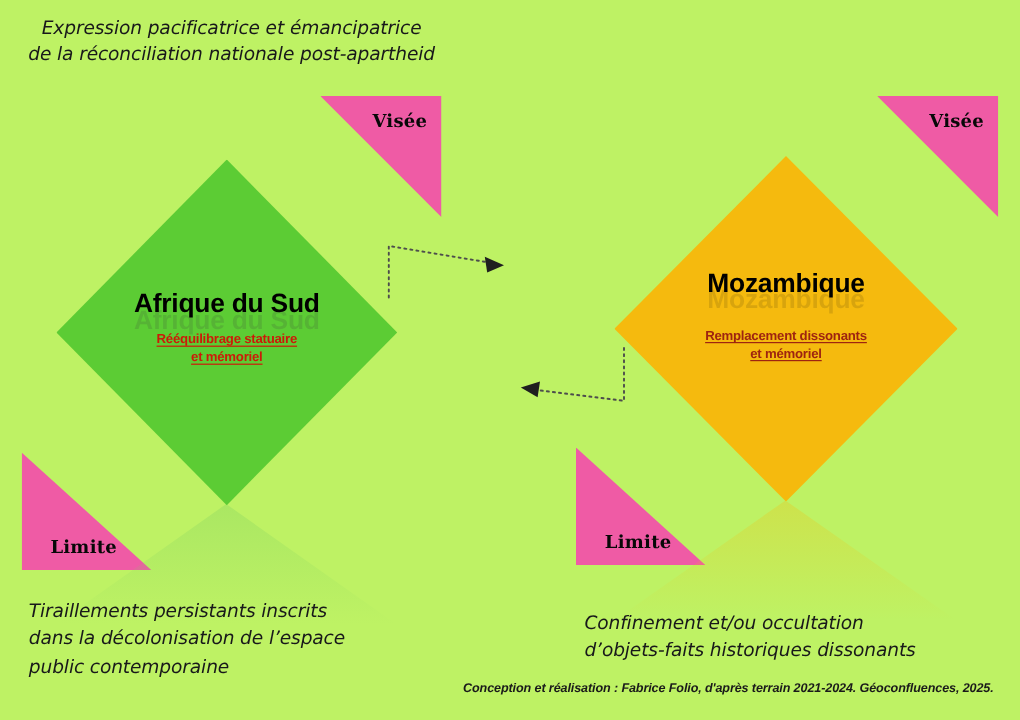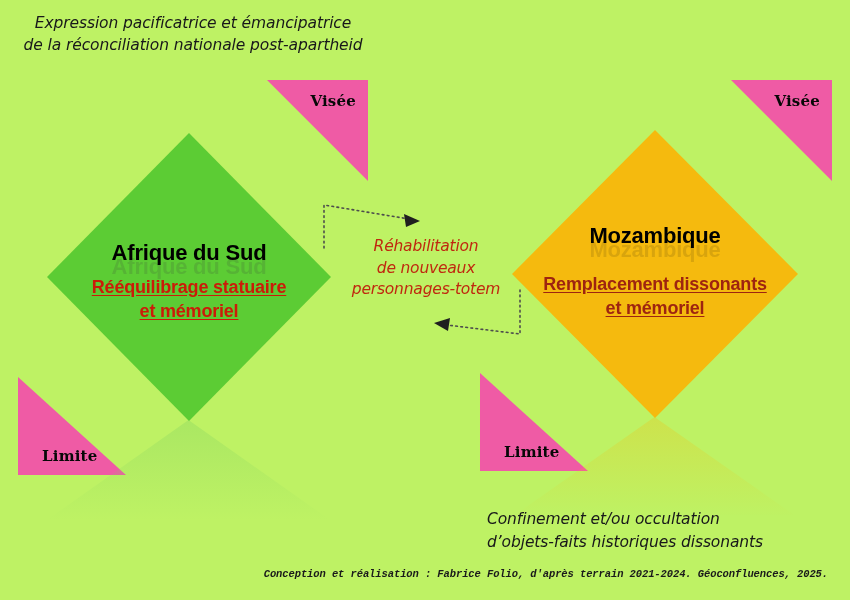--- a/index.html
+++ b/index.html
@@ -46,21 +46,21 @@
   }
   .bottom-caption.left  { left: 24px;  top: 498px; width: 330px; }
   .bottom-caption.right { left: 487px; top: 508px; width: 350px; }
 
   
   .credit {
     position: absolute;
     left: 0; right: 22px;
     top: 568px;
     text-align: right;
-    font-family: Liberation Mono, monospace;
+    font-family: Liberation Sans, sans-serif;
     font-style: italic;
     font-weight: bold;
     font-size: 10.5px;
     color: #1a1a1a;
     letter-spacing: -0.1px;
   }
 
   
   .diamond-wrap {
     position: absolute;
@@ -114,21 +114,21 @@
     width: 100%;
     text-align: center;
     z-index: 2;
   }
   .ghost-green  { color: rgba(60,60,60,0.17); }
   .ghost-orange { color: rgba(80,60,10,0.17); }
 
   .action-text {
     font-family: "Liberation Sans", sans-serif;
     font-weight: bold;
-    font-size: 18px;
+    font-size: 11px;
     line-height: 1.32;
     text-decoration: underline;
     text-underline-offset: 2px;
     white-space: pre-line;
     letter-spacing: -0.2px;
     text-align: center;
   }
   .action-green  { color: #cc1b08; }
   .action-orange { color: #9e2410; }
 
@@ -249,23 +249,23 @@
 
   <svg class="arrows" viewBox="0 0 850 600">
 
     <path d="M 324 248 L 324 205 L 409 219" fill="none" stroke="#4d4d4d" stroke-width="1.6" stroke-dasharray="1.7 3.4" stroke-linecap="round"></path>
     <polygon points="420,221 404,214 406,227" fill="#1f1f1f"></polygon>
 
     <path d="M 520 290 L 520 334 L 447 325" fill="none" stroke="#4d4d4d" stroke-width="1.6" stroke-dasharray="1.7 3.4" stroke-linecap="round"></path>
     <polygon points="434,323 450,318 448,331" fill="#1f1f1f"></polygon>
   </svg>
 
-  <div class="center-text">Réhabilitation
-de nouveaux
-personnages-totem</div>
-
+
+  <div class="bottom-caption left">Tiraillements persistants inscrits
+dans la décolonisation de l’espace
+public contemporaine</div>
 
   <div class="bottom-caption right">Confinement et/ou occultation
 d’objets-faits historiques dissonants</div>
 
   <div class="credit">Conception et réalisation : Fabrice Folio, d'après terrain 2021-2024. Géoconfluences, 2025.</div>
 
 </div>
 
 </body></html>

